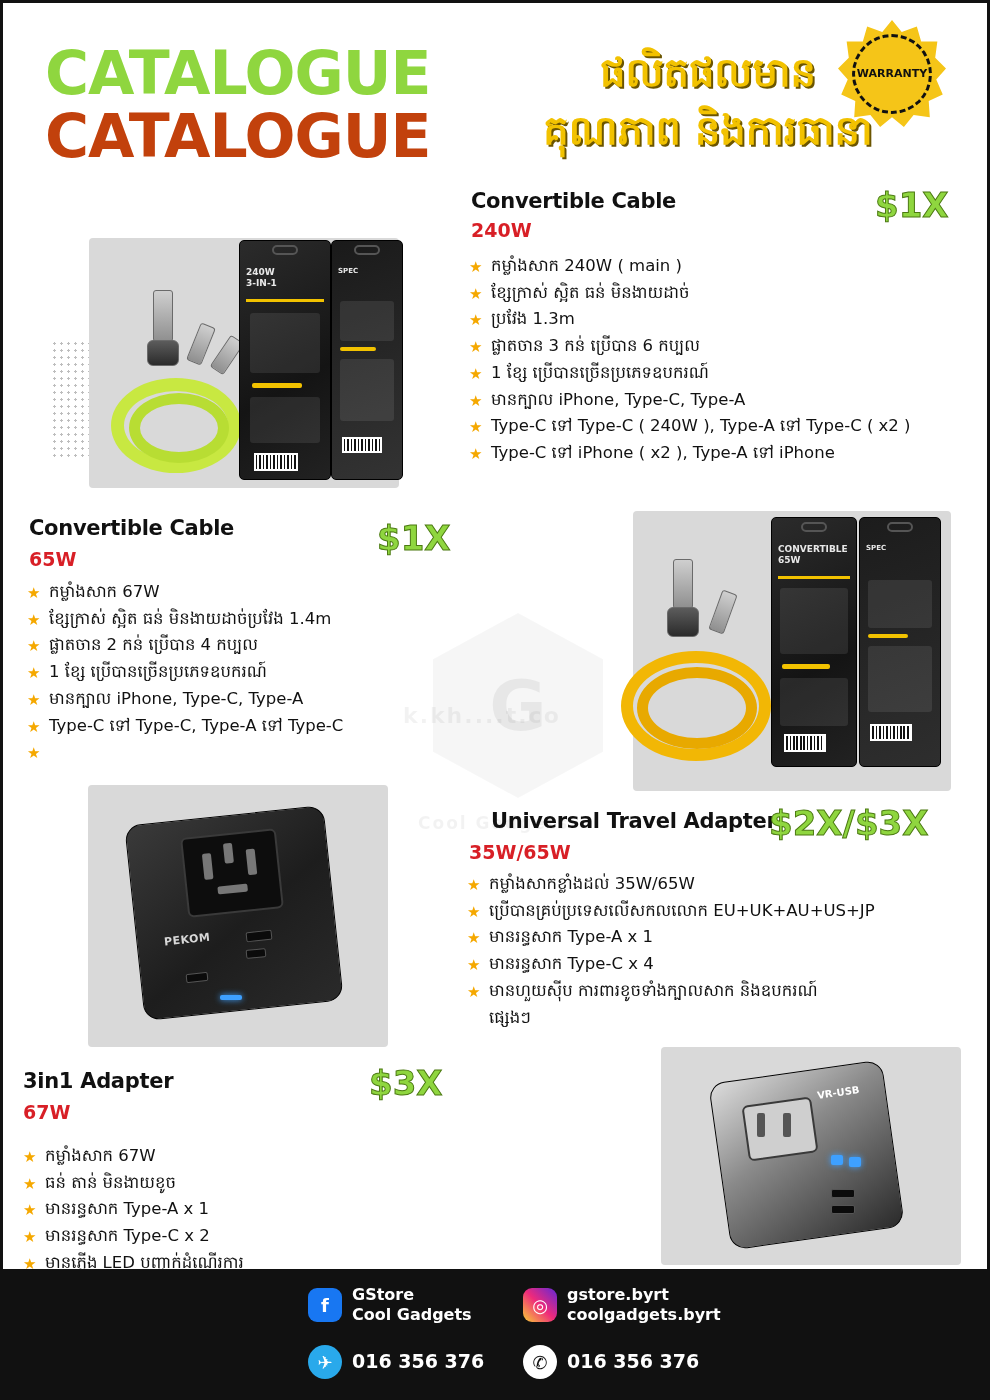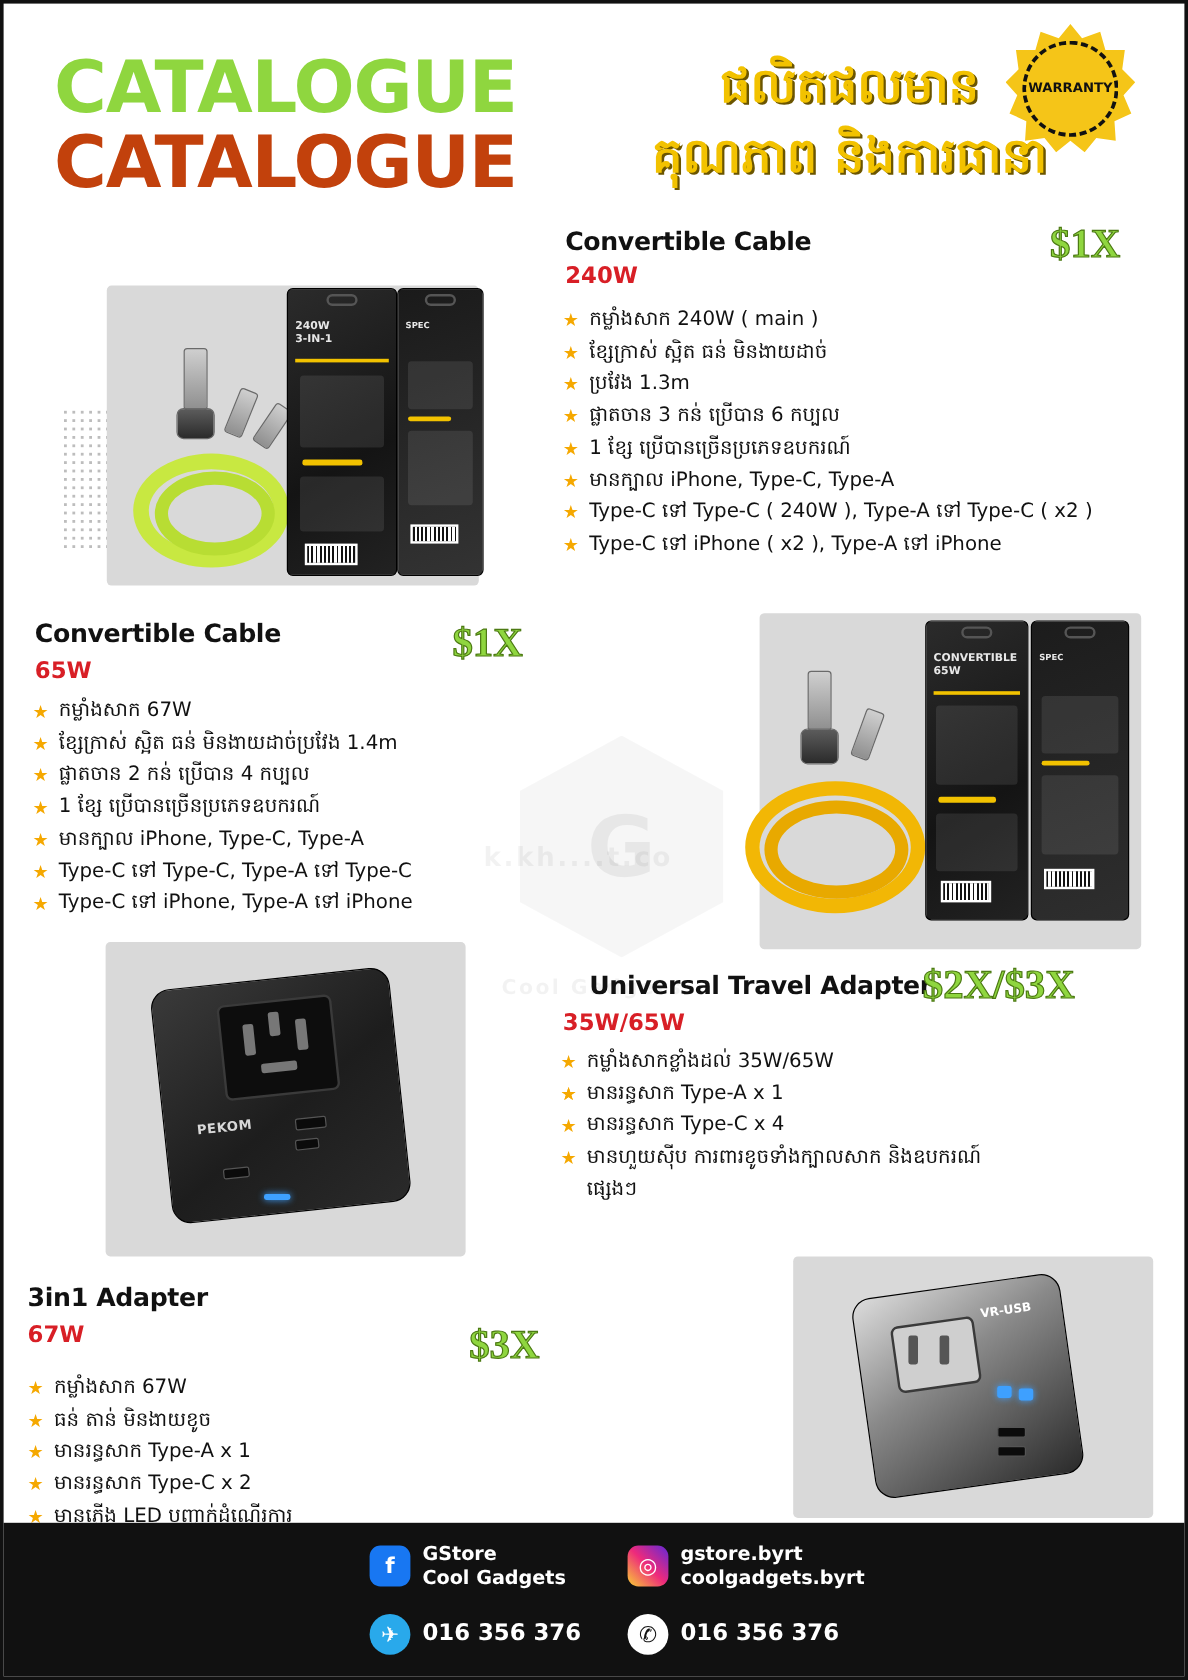--- a/index.html
+++ b/index.html
@@ -91,21 +91,20 @@
     position: absolute;
     font-size: 19px;
     font-weight: 800;
     color: #d81f26;
   }
   .price {
     position: absolute;
     font-size: 34px;
     font-weight: 800;
     color: #8fd63f;
-    font-family: Liberation Serif, serif;
     -webkit-text-stroke: 1px #4c7a13;
   }
   .feat-list {
     position: absolute;
     list-style: none;
     font-size: 16.5px;
     line-height: 1.62;
     color: #111;
   }
   .feat-list li {
@@ -324,21 +323,21 @@
   <div class="prod-watt" style="left: 26px; top: 545px;">65W</div>
   <div class="price" style="left: 374px; top: 515px;">$1X</div>
 
   <ul class="feat-list" style="left: 24px; top: 576px;">
     <li><span class="star">★</span><span>កម្លាំងសាក 67W</span></li>
     <li><span class="star">★</span><span>ខ្សែក្រាស់ ស្អិត ធន់ មិនងាយដាច់ប្រវែង 1.4m</span></li>
     <li><span class="star">★</span><span>ផ្លាតចាន 2 កន់ ប្រើបាន 4 កប្បល</span></li>
     <li><span class="star">★</span><span>1 ខ្សែ ប្រើបានច្រើនប្រភេទឧបករណ៍</span></li>
     <li><span class="star">★</span><span>មានក្បាល iPhone, Type-C, Type-A</span></li>
     <li><span class="star">★</span><span>Type-C ទៅ Type-C, Type-A ទៅ Type-C</span></li>
-    <li><span class="star">★</span><span>Type-C ទៅ iPhone, Type-A ទៅ iPhone</span></li>
+    <li><span class="star">★</span></li>
   </ul>
 
   <div class="imgbox" style="left: 600px; top: 500px; width: 360px; height: 300px;">
     <div class="gray-panel" style="left: 30px; top: 8px; width: 318px; height: 280px;"></div>
 
     <div class="coil" style="left: 18px; top: 148px; width: 150px; height: 110px; border-width: 12px; border-color: #f2b705;"></div>
     <div class="coil" style="left: 34px; top: 164px; width: 120px; height: 82px; border-width: 11px; border-color: #e8a900;"></div>
     <div class="plug" style="left: 70px; top: 56px; width: 20px; height: 50px;"></div>
     <div class="plug dark" style="left: 64px; top: 104px; width: 32px; height: 30px; border-radius:6px;"></div>
     <div class="plug" style="left: 112px; top: 88px; width: 16px; height: 42px; transform: rotate(20deg);"></div>
@@ -361,21 +360,21 @@
       <div class="barcode" style="left: 10px; top: 206px; width: 42px; height: 17px;"></div>
     </div>
   </div>
 
   <div class="prod-title" style="left: 488px; top: 806px;">Universal Travel Adapter</div>
   <div class="prod-watt" style="left: 466px; top: 838px;">35W/65W</div>
   <div class="price" style="left: 766px; top: 800px;">$2X/$3X</div>
 
   <ul class="feat-list" style="left: 464px; top: 868px;">
     <li><span class="star">★</span><span>កម្លាំងសាកខ្លាំងដល់ 35W/65W</span></li>
-    <li><span class="star">★</span></li>
+    <li><span class="star">★</span><span>ប្រើបានគ្រប់ប្រទេសលើសកលលោក EU+UK+AU+US+JP</span></li>
     <li><span class="star">★</span><span>មានរន្ធសាក Type-A x 1</span></li>
     <li><span class="star">★</span><span>មានរន្ធសាក Type-C x 4</span></li>
     <li><span class="star">★</span><span>មានហួយស៊ីប ការពារខូចទាំងក្បាលសាក និងឧបករណ៍</span></li>
     <li style="padding-left:22px;"><span>ផ្សេងៗ</span></li>
   </ul>
 
   <div class="imgbox" style="left: 650px; top: 1040px; width: 320px; height: 230px;">
     <div class="gray-panel" style="left: 8px; top: 4px; width: 300px; height: 218px;"></div>
     <div class="adapter-body" style="left: 66px; top: 28px; width: 175px; height: 168px; transform: rotate(-8deg); background: linear-gradient(150deg,#dcdcdc,#8a8a8a 40%,#2a2a2a);"></div>
     <div class="socket" style="left: 92px; top: 58px; width: 70px; height: 56px; transform: rotate(-8deg); background:#cfcfcf;"></div>
@@ -383,21 +382,21 @@
     <div class="slot" style="left: 130px; top: 70px; width: 8px; height: 24px; background:#555;"></div>
     <div class="led" style="left: 178px; top: 112px; width: 12px; height: 10px;"></div>
     <div class="led" style="left: 196px; top: 114px; width: 12px; height: 10px;"></div>
     <div class="usb-port" style="left: 178px; top: 146px; width: 24px; height: 9px;"></div>
     <div class="usb-port" style="left: 178px; top: 162px; width: 24px; height: 9px;"></div>
     <div style="position:absolute; left:164px; top:44px; font-size:10px; font-weight:800; color:#fff; transform: rotate(-8deg);">VR-USB</div>
   </div>
 
   <div class="prod-title" style="left: 20px; top: 1066px;">3in1  Adapter</div>
   <div class="prod-watt" style="left: 20px; top: 1098px;">67W</div>
-  <div class="price" style="left: 388px; top: 1060px; margin-top: 40px;">$3X</div>
+  <div class="price" style="left: 366px; top: 1060px;">$3X</div>
 
   <ul class="feat-list" style="left: 20px; top: 1140px;">
     <li><span class="star">★</span><span>កម្លាំងសាក 67W</span></li>
     <li><span class="star">★</span><span>ធន់ តាន់ មិនងាយខូច</span></li>
     <li><span class="star">★</span><span>មានរន្ធសាក Type-A x 1</span></li>
     <li><span class="star">★</span><span>មានរន្ធសាក Type-C x 2</span></li>
     <li><span class="star">★</span><span>មានភ្លើង LED បញ្ជាក់ដំណើរការ</span></li>
   </ul>
 
   <div class="imgbox" style="left: 75px; top: 778px; width: 340px; height: 275px;">

